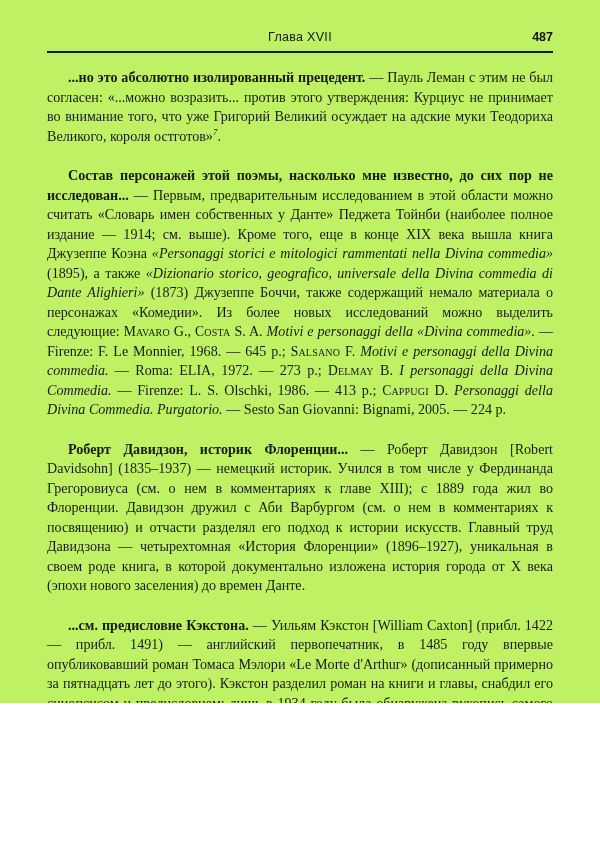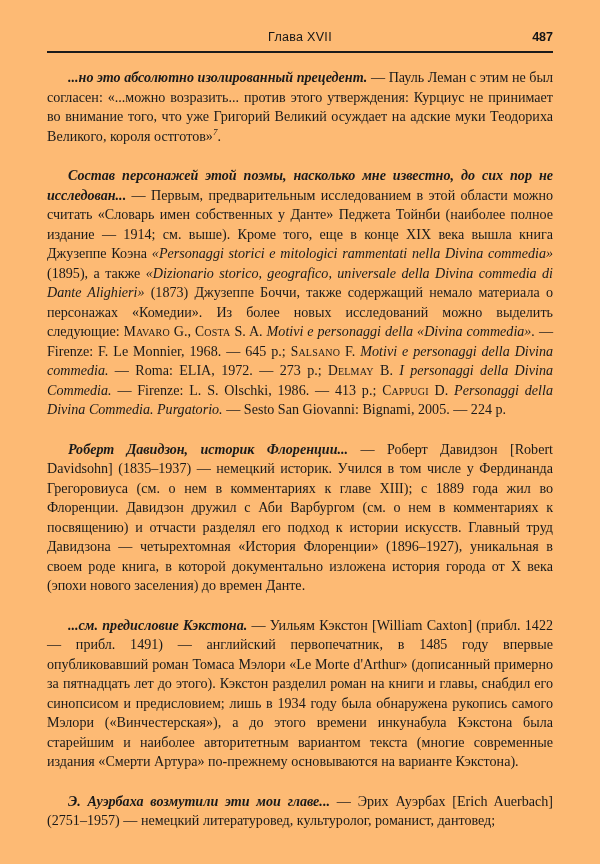--- a/index.html
+++ b/index.html
@@ -7,22 +7,22 @@
     padding: 0;
     background: #ffffff;
   }
   body {
     font-family: "Liberation Serif", "DejaVu Serif", serif;
     color: #1a1a1a;
   }
   .page {
     position: relative;
     width: 600px;
-    height: 864px;
-    background: #fdba74;
+    height: 703px;
+    background: #bef264;
     overflow: hidden;
     box-sizing: border-box;
   }
 
   
   .header {
     position: absolute;
     top: 30px;
     left: 47px;
     right: 47px;
@@ -75,21 +75,20 @@
     text-justify: inter-word;
     font-size: 14.1px;
     line-height: 19.5px;
     text-indent: 21px;
     hyphens: manual;
   }
   p.para + p.para {
     margin-top: 20px;
   }
   .lemma {
-    font-style: italic;
     font-weight: bold;
   }
   .it {
     font-style: italic;
   }
   .sc {
     font-variant: small-caps;
     font-size: 13.6px;
     letter-spacing: 0.2px;
   }

